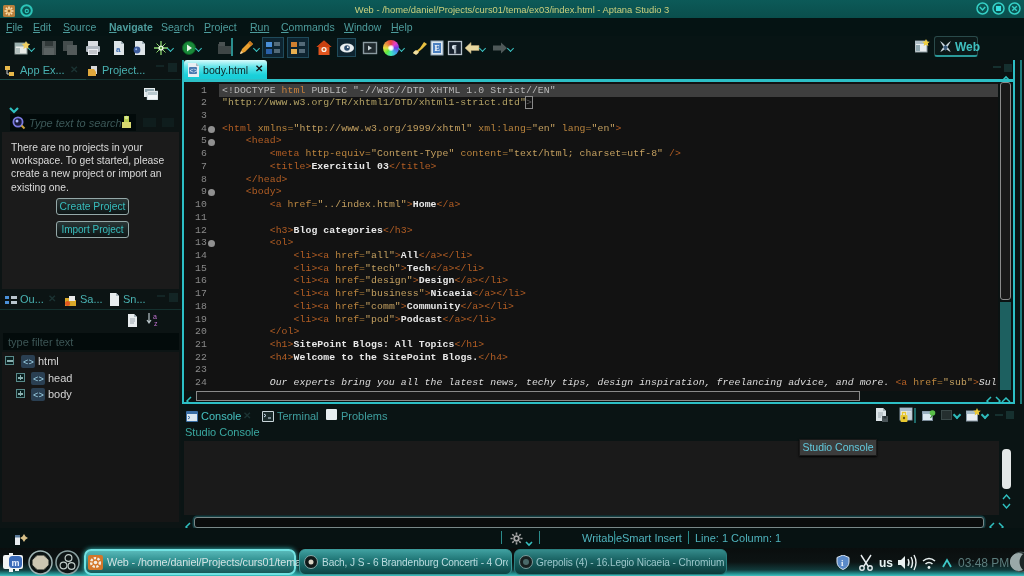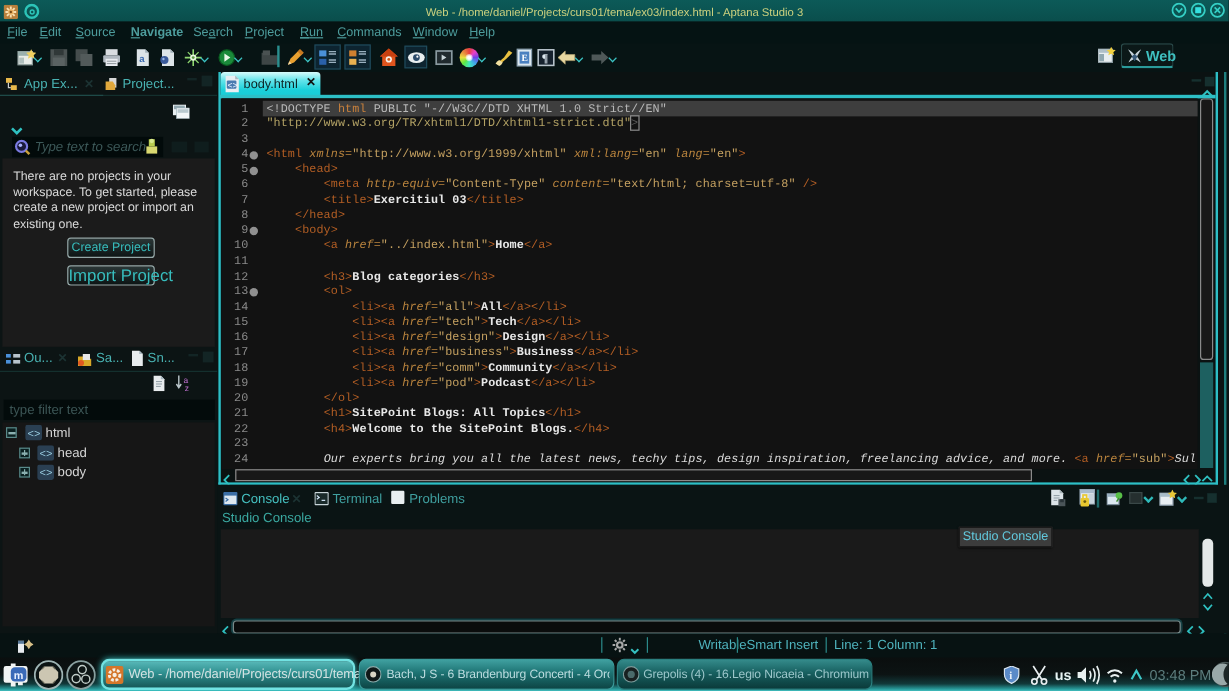--- a/index.html
+++ b/index.html
@@ -25,21 +25,21 @@
   #sidebar { left:0; top:60px; width:181px; height:468px; background:#0c1414; }
   .sbtab { font-size:11px; color:#49b2b2; }
 
   
   #editorwrap { left:182px; top:60px; width:833px; height:344px; background:#0b1212; border:2px solid #2dbfc6; border-top:none; }
   #tabrow { left:181px; top:60px; width:834px; height:21px; background:#0b1212; border-right:2px solid #2dbfc6; }
   #edtab { left:2px; top:1px; width:83px; height:20px; background:linear-gradient(#d8fbfb 0%,#62e4ea 35%,#1ad0da 75%,#18ccd6 100%); border-radius:3px 3px 0 0; }
   #codearea { position:absolute; left:0px; top:19px; width:817px; height:327px; background:#121212; }
   pre.code { position:absolute; font-family:"Liberation Mono",monospace; font-size:9.8px; line-height:12.72px; letter-spacing:0.08px; }
   .t  { color:#b35e24; }  
-  .a  { color:#bb853e;font-style:italic; }  
+  .a  { color:#bb853e; }  
   .s  { color:#c4a060; }  
   .w  { color:#e8e8e8; font-weight:bold; } 
   .g  { color:#b9b9b9; }  
   .k  { color:#b3a265; }  
   .p  { color:#dcdcdc;font-style:italic; }  
 
   
   #consolewrap { left:181px; top:404px; width:843px; height:124px; background:#0a1414; }
 
   
@@ -282,21 +282,21 @@
       <rect x="5" y="1" width="5" height="6" fill="#b8cc50"></rect>
       <circle cx="7.5" cy="2.5" r="1.8" fill="#d8e890"></circle>
     </svg>
 </div>
 <div class="abs" style="left:143px;top:118px;width:13px;height:9px;background:#0f1d1d;"></div>
 <div class="abs" style="left:162px;top:118px;width:12px;height:9px;background:#0f1d1d;"></div>
 
 <div class="abs" style="left:2px;top:132px;width:177px;height:157px;background:#1b1b1b;"></div>
 <div class="abs" style="left:11px;top:141px;width:170px;font-size:10.3px;line-height:13.2px;color:#dadada;">There are no projects in your workspace. To get started, please create a new project or import an existing one.</div>
 <div class="abs" style="left:56px;top:198px;width:73px;height:17px;background:#0e1616;border:1px solid #95a8a8;border-radius:3px;background:linear-gradient(#2a3636,#0d1515);color:#37bdbd;font-size:10.3px;white-space:nowrap;text-align:center;line-height:15px;">Create Project</div>
-<div class="abs" style="left:56px;top:221px;width:73px;height:17px;background:#0e1616;border:1px solid #95a8a8;border-radius:3px;background:linear-gradient(#2a3636,#0d1515);color:#37bdbd;font-size:14px;white-space:nowrap;text-align:center;line-height:15px;">Import Project</div>
+<div class="abs" style="left:56px;top:221px;width:73px;height:17px;background:#0e1616;border:1px solid #95a8a8;border-radius:3px;background:linear-gradient(#2a3636,#0d1515);color:#37bdbd;font-size:10px;white-space:nowrap;text-align:center;line-height:15px;">Import Project</div>
 
 <div class="abs" style="left:5px;top:293px;width:12px;height:12px;">
   <svg width="12" height="12">
       <rect x="0" y="1" width="4" height="3" fill="#4a90d9"></rect>
       <rect x="6" y="1" width="6" height="3" fill="#b8c4cc"></rect>
       <rect x="0" y="6" width="4" height="3" fill="#4a90d9"></rect>
       <rect x="6" y="6" width="6" height="3" fill="#b8c4cc"></rect>
     </svg>
 </div>
 <div class="abs sbtab" style="left:20px;top:293px;">Ou...</div>
@@ -416,21 +416,21 @@
         <span class="t">&lt;title&gt;</span><span class="w">Exercitiul 03</span><span class="t">&lt;/title&gt;</span>
     <span class="t">&lt;/head&gt;</span>
     <span class="t">&lt;body&gt;</span>
         <span class="t">&lt;a</span> <span class="a">href=</span><span class="s">"../index.html"</span><span class="t">&gt;</span><span class="w">Home</span><span class="t">&lt;/a&gt;</span>
 
         <span class="t">&lt;h3&gt;</span><span class="w">Blog categories</span><span class="t">&lt;/h3&gt;</span>
         <span class="t">&lt;ol&gt;</span>
             <span class="t">&lt;li&gt;&lt;a</span> <span class="a">href=</span><span class="s">"all"</span><span class="t">&gt;</span><span class="w">All</span><span class="t">&lt;/a&gt;&lt;/li&gt;</span>
             <span class="t">&lt;li&gt;&lt;a</span> <span class="a">href=</span><span class="s">"tech"</span><span class="t">&gt;</span><span class="w">Tech</span><span class="t">&lt;/a&gt;&lt;/li&gt;</span>
             <span class="t">&lt;li&gt;&lt;a</span> <span class="a">href=</span><span class="s">"design"</span><span class="t">&gt;</span><span class="w">Design</span><span class="t">&lt;/a&gt;&lt;/li&gt;</span>
-            <span class="t">&lt;li&gt;&lt;a</span> <span class="a">href=</span><span class="s">"business"</span><span class="t">&gt;</span><span class="w">Business</span><span class="t">&lt;/a&gt;&lt;/li&gt;</span>
+            <span class="t">&lt;li&gt;&lt;a</span> <span class="a">href=</span><span class="s">"business"</span><span class="t">&gt;</span><span class="w">Nicaeia</span><span class="t">&lt;/a&gt;&lt;/li&gt;</span>
             <span class="t">&lt;li&gt;&lt;a</span> <span class="a">href=</span><span class="s">"comm"</span><span class="t">&gt;</span><span class="w">Community</span><span class="t">&lt;/a&gt;&lt;/li&gt;</span>
             <span class="t">&lt;li&gt;&lt;a</span> <span class="a">href=</span><span class="s">"pod"</span><span class="t">&gt;</span><span class="w">Podcast</span><span class="t">&lt;/a&gt;&lt;/li&gt;</span>
         <span class="t">&lt;/ol&gt;</span>
         <span class="t">&lt;h1&gt;</span><span class="w">SitePoint Blogs: All Topics</span><span class="t">&lt;/h1&gt;</span>
         <span class="t">&lt;h4&gt;</span><span class="w">Welcome to the SitePoint Blogs.</span><span class="t">&lt;/h4&gt;</span>
 
         <span class="p">Our experts bring you all the latest news, techy tips, design inspiration, freelancing advice, and more. </span><span class="t">&lt;a</span> <span class="a">href=</span><span class="s">"sub"</span><span class="t">&gt;</span><span class="p">Sul</span></pre>
 <div class="abs" style="left:993px;top:66px;width:8px;height:2px;background:#16302f;"></div>
 <div class="abs" style="left:1004px;top:64px;width:8px;height:8px;background:#16302f;"></div>
 

